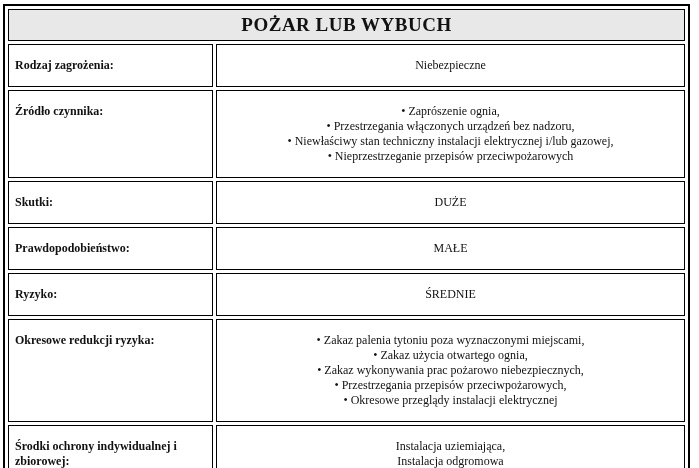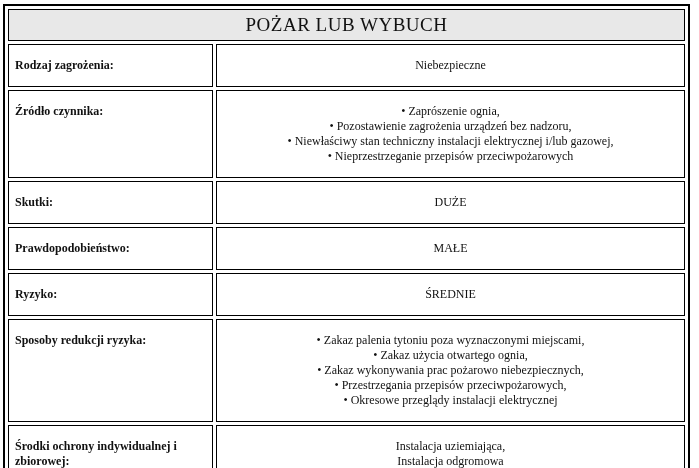--- a/index.html
+++ b/index.html
@@ -26,21 +26,21 @@
     border: 1px solid #000000;
     padding: 13px 6px;
     vertical-align: top;
     font-size: 12px;
     line-height: 15px;
     overflow: hidden;
   }
   th.title-cell {
     background: #e8e8e8;
     text-align: center;
-    font-weight: normal;
+    font-weight: bold;
     font-size: 19px;
     line-height: 22px;
     padding: 4px 0;
     letter-spacing: 0.5px;
   }
   td.label-cell {
     font-weight: bold;
   }
   td.value-cell .line {
     white-space: nowrap;
@@ -64,21 +64,21 @@
       <td class="label-cell">Rodzaj zagrożenia:</td>
       <td class="value-cell">
           <div class="line">Niebezpieczne</div>
         </td>
     </tr>
 
     <tr>
       <td class="label-cell">Źródło czynnika:</td>
       <td class="value-cell">
           <div class="line">• Zaprószenie ognia,</div>
-          <div class="line">• Pozostawienie zagrożenia urządzeń bez nadzoru,</div>
+          <div class="line">• Przestrzegania włączonych urządzeń bez nadzoru,</div>
           <div class="line">• Niewłaściwy stan techniczny instalacji elektrycznej i/lub gazowej,</div>
           <div class="line">• Nieprzestrzeganie przepisów przeciwpożarowych</div>
         </td>
     </tr>
 
 
 
     <tr>
       <td class="label-cell">Skutki:</td>
       <td class="value-cell">
@@ -94,21 +94,21 @@
     </tr>
 
     <tr>
       <td class="label-cell">Ryzyko:</td>
       <td class="value-cell">
           <div class="line">ŚREDNIE</div>
         </td>
     </tr>
 
     <tr>
-      <td class="label-cell">Sposoby redukcji ryzyka:</td>
+      <td class="label-cell">Okresowe redukcji ryzyka:</td>
       <td class="value-cell">
           <div class="line">• Zakaz palenia tytoniu poza wyznaczonymi miejscami,</div>
           <div class="line">• Zakaz użycia otwartego ognia,</div>
           <div class="line">• Zakaz wykonywania prac pożarowo niebezpiecznych,</div>
           <div class="line">• Przestrzegania przepisów przeciwpożarowych,</div>
           <div class="line">• Okresowe przeglądy instalacji elektrycznej</div>
         </td>
     </tr>
 
     <tr>

